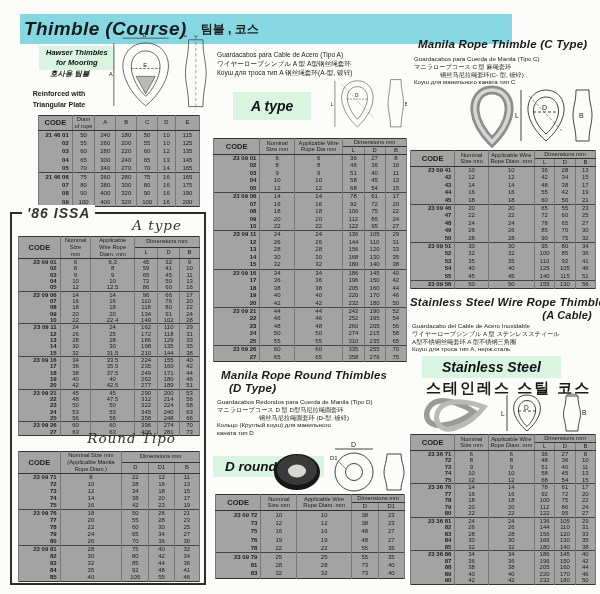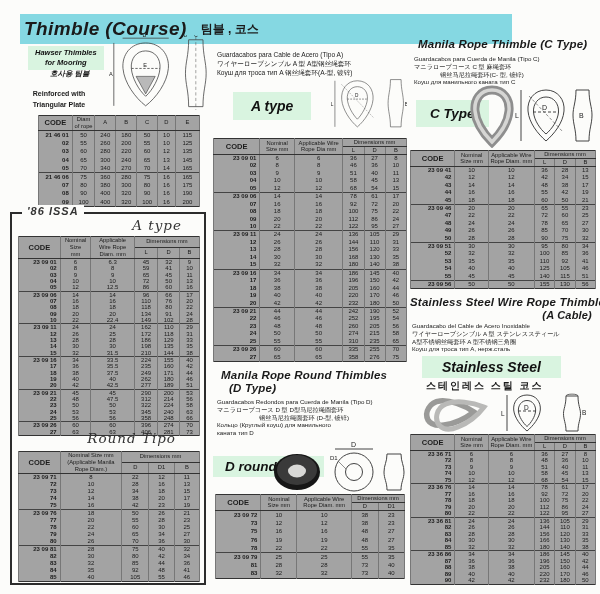--- a/index.html
+++ b/index.html
@@ -19,52 +19,52 @@
   .badge{background:var(--mint);font-weight:bold;font-style:italic;color:#111;display:inline-block;}
   
   .sec-title{font-weight:bold;font-style:italic;font-size:11.5px;letter-spacing:.2px;white-space:nowrap;}
   .sub{font-size:6.6px;color:#222;line-height:9px;white-space:nowrap;}
   .sub-s{font-size:6.2px;color:#222;line-height:7.8px;white-space:nowrap;}
   
   .script-h{font-family:"DejaVu Serif", serif;font-style:italic;font-size:13.5px;color:#333;letter-spacing:1px;}
   
   .issa-box{left:10px;top:212px;width:196px;height:373px;border:2px solid #2c2c2c;box-sizing:border-box;}
   .issa-legend{position:absolute;top:-9px;left:10px;background:#fcfcfa;padding:0 5px;
-    font-style:italic;font-size:11px;font-weight:bold;color:#333;letter-spacing:1px;}
+    font-style:italic;font-size:14px;font-weight:bold;color:#333;letter-spacing:1px;}
   
   table.cat{border-collapse:collapse;width:100%;table-layout:fixed;border:1.5px solid #333;background:#a3a3a3;}
   table.cat th,table.cat td{border-left:1px solid #777;border-right:1px solid #777;
     padding:0;text-align:center;color:#1c1c1c;overflow:hidden;}
   table.cat thead th{font-weight:normal;font-size:5.8px;line-height:1.2;white-space:pre-line;
     border-bottom:1.5px solid #333;}
   table.cat thead th.codeh{font-weight:bold;font-size:7.5px;}
   table.cat td{font-size:6px;}
   table.cat td.code{text-align:right;padding-right:3px;font-weight:bold;}
   table.cat tr.gs td{border-top:1.5px solid #444;}
   
   .t-haw td{line-height:8.2px;font-size:6.2px;}
   .t-issa-a td{line-height:6.35px;font-size:5.5px;}
   .t-issa-r td{line-height:7.0px;font-size:5.9px;}
   .t-mid-a td{line-height:7.45px;font-size:6px;}
   .t-d td{line-height:8.2px;font-size:6.2px;}
   .t-c td{line-height:7.4px;font-size:6px;}
   .t-ss td{line-height:6.5px;font-size:5.6px;}
   svg text{font-family:"Liberation Sans",sans-serif;fill:#222;}
-  .kr-line{font-size:10px;font-weight:bold;letter-spacing:2px;color:#1a1a1a;white-space:nowrap;}
+  .kr-line{font-size:15px;font-weight:bold;letter-spacing:2px;color:#1a1a1a;white-space:nowrap;}
 </style>
 </head>
 <body style="--cyan: #85d8e2; --mint: #d9f4e0;">
 
 <div class="abs titlebar">
   <span class="en">Thimble (Course)</span>
   <span class="kr">팀블 , 코스</span>
 </div>
 
 <div class="abs" style="left:8px;top:44px;width:200px;height:160px;">
-  <div class="abs badge" style="left:20px;top:2px;padding:2px 7px;font-size:7.5px;line-height:1.35;text-align:center;">
+  <div class="abs badge" style="left:31px;top:2px;padding:2px 7px;font-size:7.5px;line-height:1.35;text-align:center;">
     <div>Hawser Thimbles</div>
     <div>for Mooring</div>
   </div>
   <div class="abs" style="left:42px;top:25px;font-size:7.5px;font-style:italic;font-weight:bold;">호사용 팀블</div>
   <div class="abs" style="left:8px;top:44px;width:86px;text-align:center;font-size:7px;font-weight:bold;line-height:1.6;">
     <div>Reinforced with</div>
     <div>Triangular Plate</div>
   </div>
 
   <svg class="abs" style="left:96px;top:-9px;" width="108" height="78" viewBox="0 0 135 98">
@@ -957,21 +957,20 @@
 </div>
 
 <div class="abs" style="left:410px;top:30px;width:186px;height:560px;">
   <div class="abs sec-title" style="left:8px;top:8px;">Manila Rope Thimble (C Type)</div>
   <div class="abs" style="left:4px;top:25px;">
     <div class="sub-s">Guardacabos para Cuerda de Manila (Tipo C)</div>
     <div class="sub-s">マニラロープコース C 型       麻绳套环</div>
     <div class="sub-s" style="padding-left:26px;">钢丝马尼拉绳套环(C- 型, 镀锌)</div>
     <div class="sub-s">Коуш для манильного каната тип C</div>
   </div>
-  <div class="abs badge" style="left:6px;top:70px;padding:6px 14px;font-size:13.5px;">C Type</div>
 
   <svg class="abs" style="left:58px;top:54px;" width="128" height="64" viewBox="0 0 128 64">
     <g>
       <path d="M24,6 C12,6 6,16 7,27 C8,39 17,51 24,58 C31,51 40,39 41,27 C42,16 36,6 24,6 Z" fill="none" stroke="#8e8e8e" stroke-width="9"></path>
       <path d="M24,6 C12,6 6,16 7,27 C8,39 17,51 24,58 C31,51 40,39 41,27 C42,16 36,6 24,6 Z" fill="none" stroke="#d6d6d4" stroke-width="3.5"></path>
     </g>
     <g stroke="#444" fill="none" stroke-width="1">
       <path d="M78,6 C66,6 59,16 60,27 C61,39 70,50 78,57 C86,50 95,39 96,27 C97,16 90,6 78,6 Z"></path>
       <path d="M78,13 C70,13 65,20 65.5,28 C66,36 72,45 78,50 C84,45 90,36 90.5,28 C91,20 86,13 78,13 Z"></path>
       <line x1="53" y1="6" x2="53" y2="57"></line>

